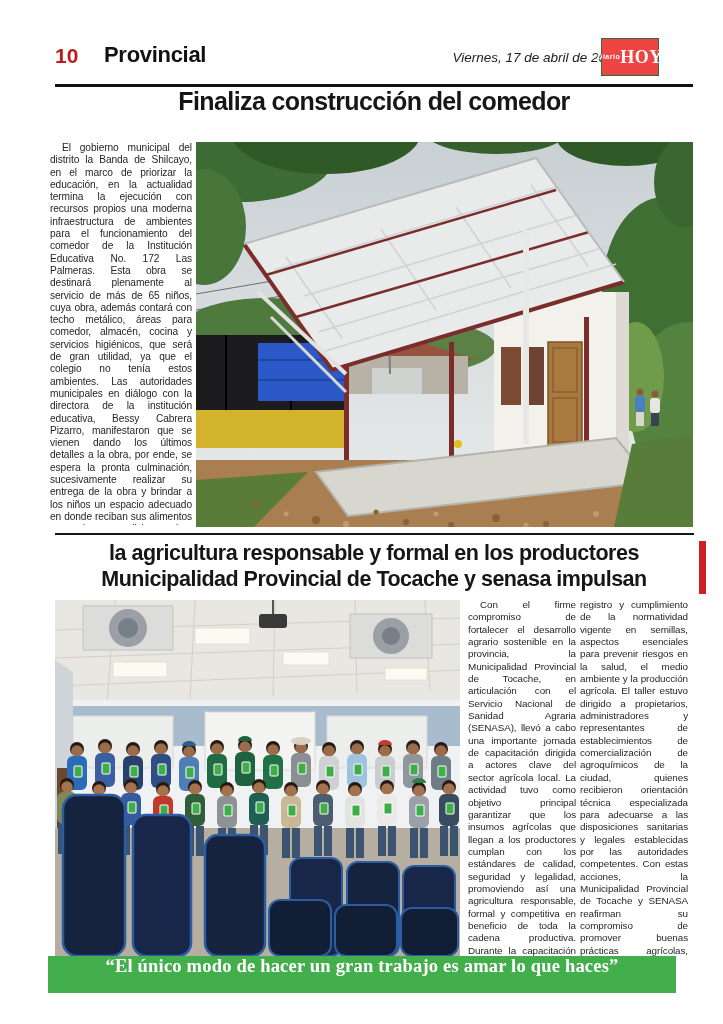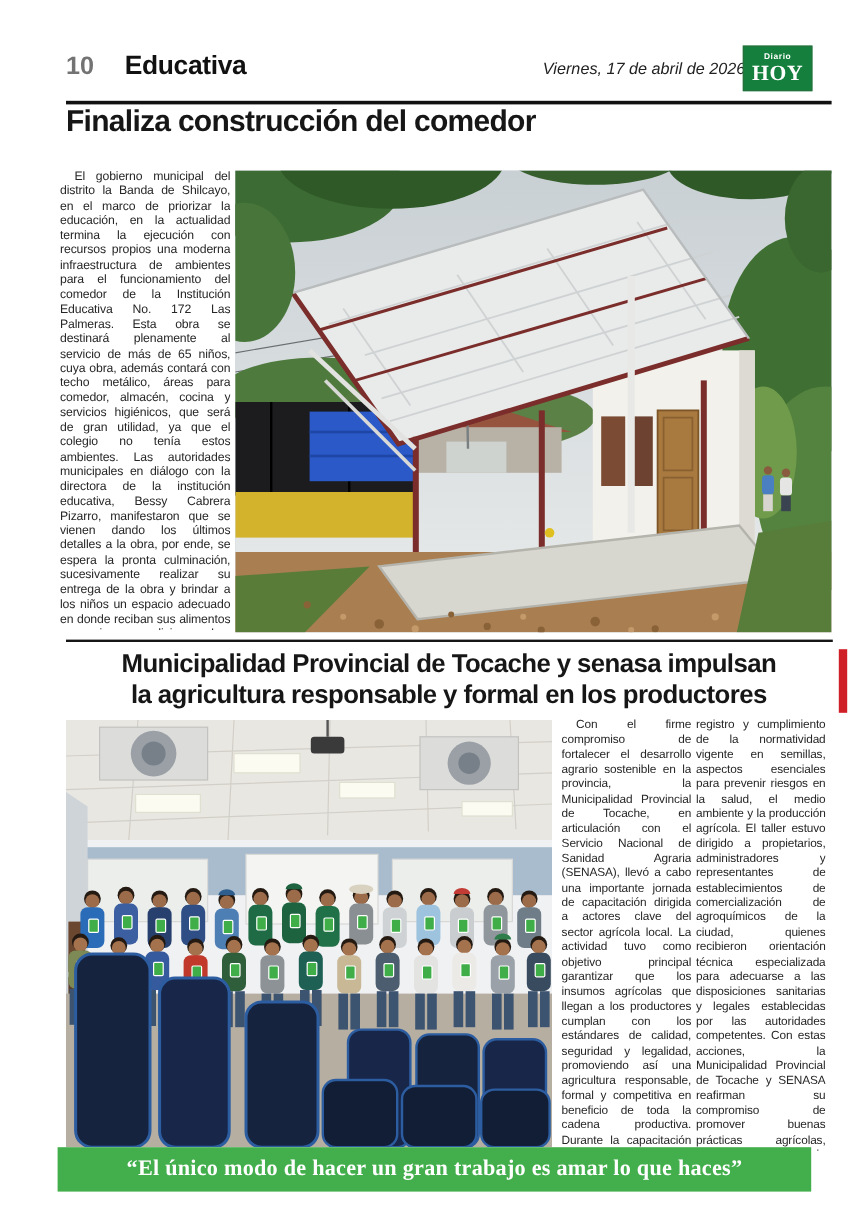--- a/index.html
+++ b/index.html
@@ -1,30 +1,30 @@
 <!DOCTYPE html>
 <html><head>
 <meta charset="utf-8">
 <style>
   html,body{margin:0;padding:0;background:#ffffff;}
   .page{position:relative;width:723px;height:1024px;background:#ffffff;
         font-family:"Liberation Sans",sans-serif;color:#1c1c1c;overflow:hidden;}
 
   
-  .hdr-pagenum{position:absolute;left:55px;top:44px;font-size:21px;font-weight:bold;color:#737373;}
+  .hdr-pagenum{position:absolute;left:55px;top:44px;font-size:21px;font-weight:bold;color:#b91c1c;}
   .hdr-section{position:absolute;left:104px;top:42px;font-size:22px;font-weight:bold;color:#111;letter-spacing:-0.3px;}
   .hdr-date{position:absolute;right:102px;top:50px;font-size:13.5px;color:#222;font-style:italic;}
-  .logo{position:absolute;left:619px;top:38px;width:56px;height:36px;background:#15803d;
-        border:1px solid #27703d;display:flex;flex-direction:column;align-items:center;justify-content:center;}
+  .logo{position:absolute;left:601px;top:38px;width:56px;height:36px;background:#ef4444;
+        border:1px solid #27703d;display:flex;flex-direction:row;align-items:center;justify-content:center;}
   .logo-top{font-size:7px;font-weight:bold;color:#fff;letter-spacing:.5px;line-height:8px;}
   .logo-main{font-family:"Liberation Serif",serif;font-size:18px;font-weight:bold;color:#fff;line-height:18px;letter-spacing:.5px;}
   .hdr-rule{position:absolute;left:55px;top:84px;width:638px;height:3px;background:#111;}
 
   
-  .headline1{position:absolute;left:55px;top:88px;width:638px;text-align:left;
+  .headline1{position:absolute;left:55px;top:88px;width:638px;text-align:center;
              font-size:25px;font-weight:bold;color:#161616;letter-spacing:-0.6px;line-height:27px;}
   .divider{position:absolute;left:55px;top:533px;width:639px;height:2px;background:#161616;}
   .headline2{position:absolute;left:55px;top:540px;width:638px;text-align:center;
              font-size:21.5px;font-weight:bold;color:#161616;letter-spacing:-0.5px;line-height:26px;}
   .accent-red{position:absolute;left:699px;top:541px;width:7px;height:53px;background:#d02027;}
 
   
   .a1-col{position:absolute;left:50px;top:142px;width:142px;height:383px;overflow:hidden;}
   .a1-col p, .a2-col p{margin:0;font-size:10.2px;line-height:12.3px;text-align:justify;
         color:#262626;letter-spacing:-0.1px;}
@@ -34,30 +34,30 @@
   .a2-col1{left:468px;} .a2-col1 p{text-indent:12px;}
   .a2-col2{left:580px;}
 
   
   .photo1{position:absolute;left:196px;top:142px;width:497px;height:385px;overflow:hidden;background:#cfd5d8;}
   .photo2{position:absolute;left:55px;top:600px;width:405px;height:356px;overflow:hidden;background:#e9e7e2;}
   .photo1 svg,.photo2 svg{display:block;}
 
   
   .banner{position:absolute;left:48px;top:956px;width:628px;height:37px;background:#43ae4c;
-          display:flex;align-items:center;justify-content:center;}
+          display:flex;align-items:flex-start;justify-content:center;}
   .banner span{font-family:"Liberation Serif",serif;font-size:18.5px;font-weight:bold;color:#ffffff;letter-spacing:.2px;}
 </style>
 </head>
 <body>
 
 <div class="page">
 
   <div class="hdr-pagenum">10</div>
-  <div class="hdr-section">Educativa</div>
+  <div class="hdr-section">Provincial</div>
   <div class="hdr-date">Viernes, 17 de abril de 2026</div>
   <div class="logo">
     <div class="logo-top">Diario</div>
     <div class="logo-main">HOY</div>
   </div>
   <div class="hdr-rule"></div>
 
   <div class="headline1">
     <div>Finaliza construcción del comedor</div>
   </div>
@@ -168,22 +168,22 @@
         <ellipse cx="8" cy="85" rx="42" ry="58" fill="#47753a"></ellipse>
         <ellipse cx="300" cy="-14" rx="75" ry="26" fill="#365f2d"></ellipse>
         <ellipse cx="430" cy="-6" rx="70" ry="30" fill="#2f5a28"></ellipse>
         <ellipse cx="488" cy="40" rx="30" ry="45" fill="#3a6630"></ellipse>
       </g>
     </svg>
   </div>
 
   <div class="divider"></div>
   <div class="headline2">
+    <div>la agricultura responsable y formal en los productores</div>
     <div>Municipalidad Provincial de Tocache y senasa impulsan</div>
-    <div>la agricultura responsable y formal en los productores</div>
   </div>
   <div class="accent-red"></div>
 
   <div class="photo2">
     <svg width="405" height="356" viewBox="0 0 405 356">
       <defs>
         <g id="fig">
           <circle cx="0" cy="-1" r="7" fill="#241a12"></circle>
           <circle cx="0" cy="1" r="5.8" fill="#9c6b4a"></circle>
           <rect x="-10" y="6" width="20" height="34" rx="6" fill="currentColor"></rect>

